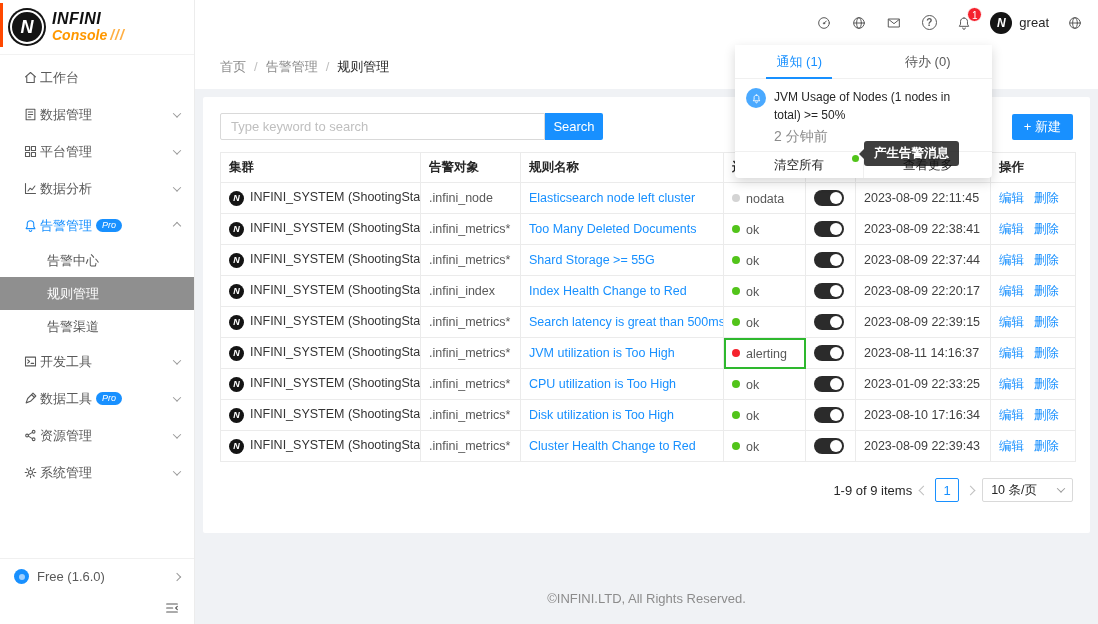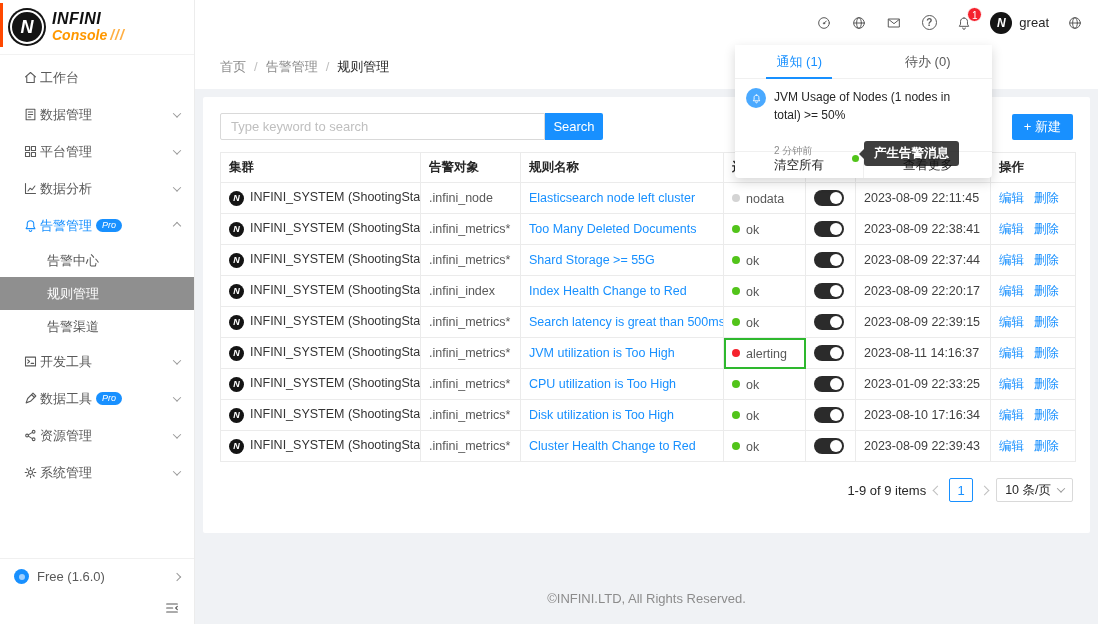--- a/index.html
+++ b/index.html
@@ -77,36 +77,36 @@
   .switch::after{content:"";position:absolute;right:2px;top:2px;width:12px;height:12px;border-radius:50%;background:#fff}
   .c-time{color:#404040}
   .c-ops a{color:#1890ff;cursor:pointer;text-decoration:none}
   .c-ops .op-del{margin-left:10px}
 
   .pager{display:flex;align-items:center;justify-content:flex-end;gap:8px;margin-top:16px;color:#262626;font-size:13px}
   .pchev{width:7px;height:7px;border-right:1.4px solid #bfbfbf;border-bottom:1.4px solid #bfbfbf;cursor:pointer}
   .pchev.prev{transform:rotate(135deg)}
   .pchev.next{transform:rotate(-45deg)}
   .pnum{width:24px;height:24px;border:1px solid #1890ff;color:#1890ff;border-radius:2px;display:flex;align-items:center;justify-content:center;cursor:pointer;background:#fff}
-  .psel{height:24px;border:1px solid #d9d9d9;border-radius:2px;padding:0 8px;display:flex;align-items:center;gap:7px;font-size:12.5px;color:#262626;cursor:pointer;background:#fff}
+  .psel{height:24px;border:1px solid #d9d9d9;border-radius:2px;padding:0 8px;display:flex;align-items:center;gap:21px;font-size:12.5px;color:#262626;cursor:pointer;background:#fff}
   .psel .chev{margin-left:0}
 
   .copyright{text-align:center;color:#8c8c8c;margin-top:58px;font-size:13px}
 
   
   .notif{position:absolute;left:735px;top:45px;width:257px;background:#fff;box-shadow:0 4px 12px rgba(0,0,0,.16);z-index:20;border-radius:0 0 4px 4px;font-size:13px}
   .ntabs{display:flex;border-bottom:1px solid #f0f0f0;height:34px}
   .ntab{flex:1;display:flex;align-items:center;justify-content:center;color:#595959;position:relative;cursor:pointer}
   .ntab.active{color:#1890ff}
   .ntab.active::after{content:"";position:absolute;bottom:-1px;left:50%;transform:translateX(-50%);width:66px;height:2px;background:#1890ff}
   .nbody{padding:9px 11px;display:flex;gap:8px;position:relative;height:72px}
   .nicon{width:20px;height:20px;border-radius:50%;background:#4aa9ff;flex:none;display:flex;align-items:center;justify-content:center}
   .nicon svg{width:11px;height:11px;stroke:#fff;fill:none;stroke-width:2;stroke-linecap:round;stroke-linejoin:round}
   .ntitle{color:#262626;font-size:12px;line-height:1.5;width:205px}
-  .ntime{color:#8c8c8c;font-size:10px;margin-top:20px}
+  .ntime{color:#8c8c8c;font-size:14px;margin-top:4px}
   .ndot{position:absolute;left:117px;top:76px;width:7px;height:7px;border-radius:50%;background:#52c41a}
   .ntip{position:absolute;left:129px;top:62px;background:rgba(20,20,20,.82);color:#fff;padding:4px 10px;border-radius:3px;font-size:12.5px;font-weight:bold;white-space:nowrap}
   .ntip::before{content:"";position:absolute;left:-5px;top:50%;transform:translateY(-50%);border:5px solid transparent;border-right-color:rgba(20,20,20,.82);border-left:0}
   .nfoot{display:flex;border-top:1px solid #f0f0f0;height:27px}
   .nfoot > div{flex:1;display:flex;align-items:center;justify-content:center;font-size:12.5px;color:#262626;cursor:pointer}
   .nfoot > div:first-child{border-right:1px solid #f0f0f0}
 </style>
 </head>
 <body>
 

